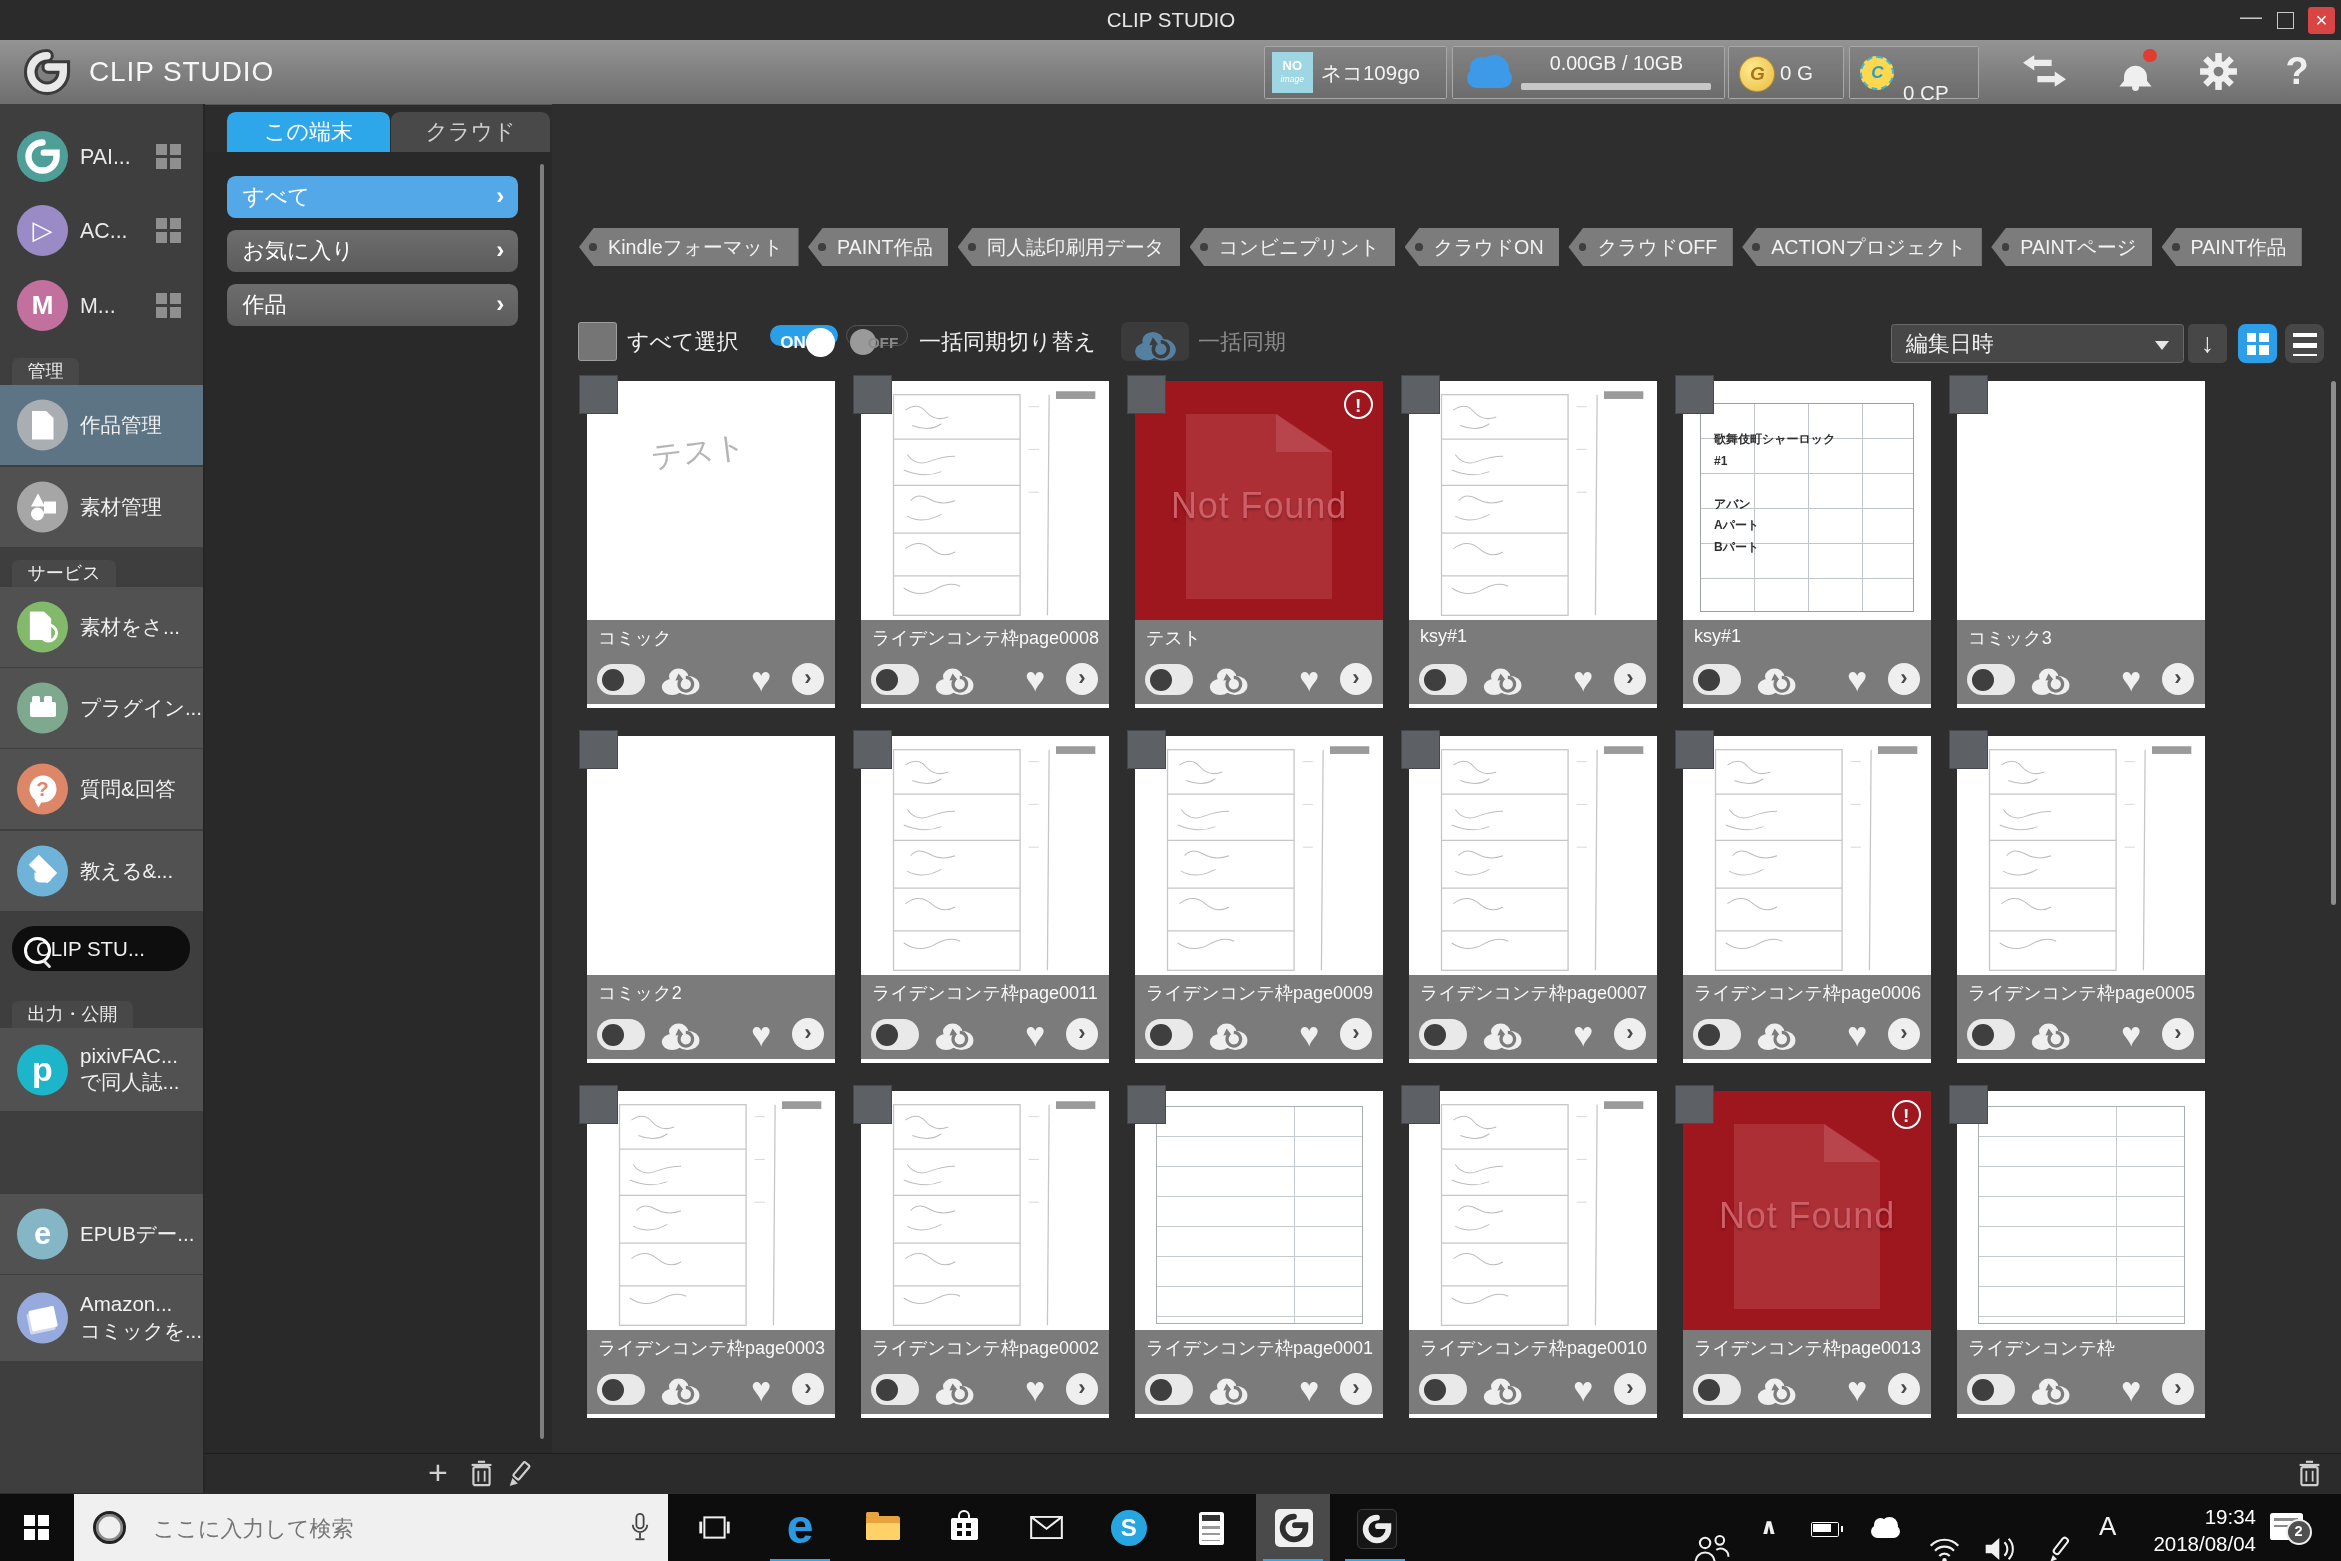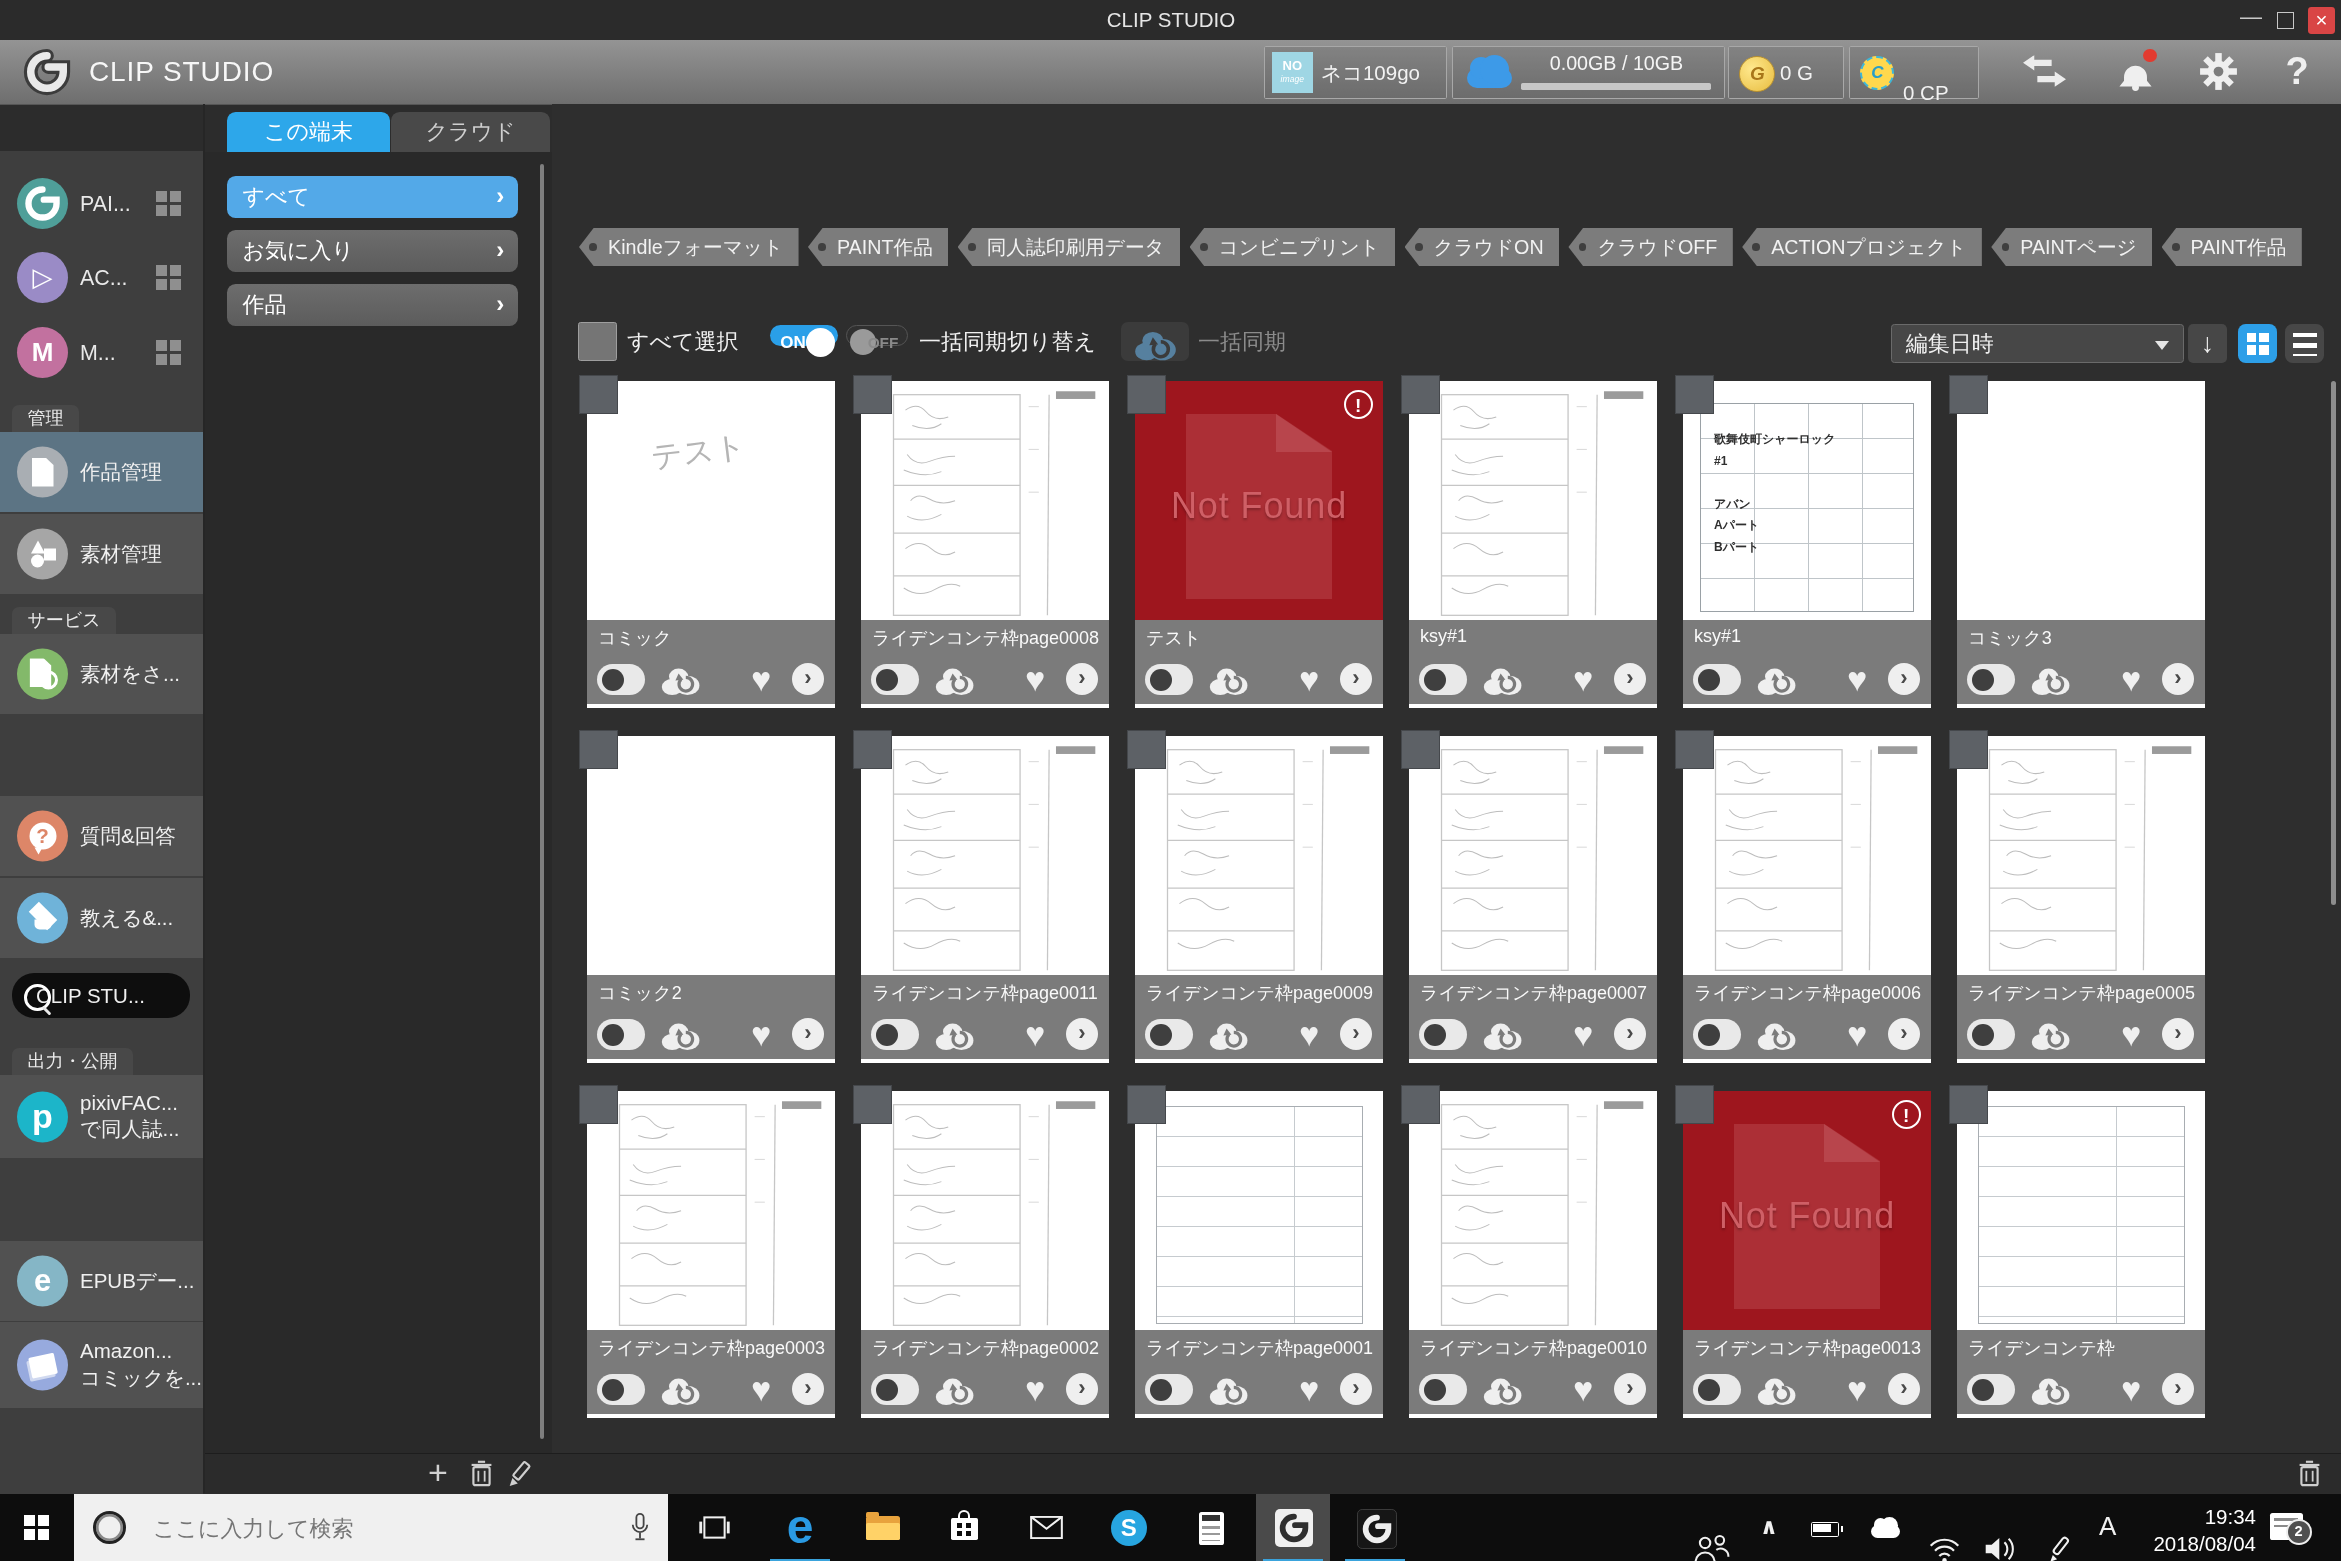--- a/index.html
+++ b/index.html
@@ -43,21 +43,21 @@
   .chip{left:10.3px;top:8.6px;width:34px;height:34px;border-radius:50%;background:#ffd84d;
         border:2.6px dashed #3fb7d8;box-sizing:border-box;color:#2a9ec7;font-weight:bold;
         font-size:17px;text-align:center;line-height:29px;font-style:italic;}
   .tlabel{left:51px;top:0;height:51px;line-height:51px;color:#f2f2f2;font-size:20.5px;}
   .t-cp .tlabel{left:53px;margin-top:20px;}
   .hicon{top:12px;width:45px;height:39px;}
   .bell-dot{position:absolute;right:-1.7px;top:-3.4px;width:13.7px;height:13.7px;border-radius:50%;background:#e23b30;}
   .qmark{color:#efefef;font-size:38px;font-weight:bold;text-align:center;line-height:39px;}
 
   
-  .sidebar{left:0;top:104px;width:203px;height:1389px;background:#3e3e3e;margin-top:47px;}
+  .sidebar{left:0;top:104px;width:203px;height:1389px;background:#3e3e3e;}
   .sbsep{left:203px;top:104px;width:1.7px;height:1389px;background:#262626;}
   .approw{left:0;width:203px;height:64px;}
   .appcirc{left:17px;top:6px;width:51px;height:51px;border-radius:50%;}
   .applbl{left:80px;top:0;height:64px;line-height:64px;color:#eaeaea;font-size:21.4px;}
   .gridicon{left:156px;top:19px;width:26px;height:26px;display:grid;grid-template:11px 11px/11px 11px;gap:3.4px;}
   .gridicon i{background:#8f8f8f;}
   .sbtab{left:12px;height:26.5px;background:#484848;border-radius:6.8px 6.8px 0 0;color:#ececec;
          font-size:18px;line-height:26.5px;padding:0 15.4px;}
   .sbrow{left:0;width:203px;background:#515151;}
   .sbrow .ic{position:absolute;left:17px;top:50%;transform:translateY(-50%);width:51px;height:51px;border-radius:50%;}
@@ -357,20 +357,26 @@
     </div>
 
     <div class="a sbtab" style="top:456px">サービス</div>
     <div class="a sbrow" style="top:483px;height:80px">
       <div class="ic" style="background-color: rgb(131, 185, 106);">
         <div class="ic-doc" style="transform:translate(-60%,-55%)"></div>
           <div class="ring"></div>
       </div>
       <div class="lbl">素材をさ...</div>
     </div>
+    <div class="a sbrow" style="top:564px;height:80px">
+      <div class="ic" style="background-color: rgb(127, 169, 143);">
+          <div class="brick"></div>
+        </div>
+      <div class="lbl">プラグイン...</div>
+    </div>
     <div class="a sbrow" style="top:645px;height:80px">
       <div class="ic" style="background-color: rgb(221, 134, 104);">
         <div class="qbub" style="color:#dd8668">?</div>
       </div>
       <div class="lbl">質問&amp;回答</div>
     </div>
     <div class="a sbrow" style="top:727px;height:80px">
       <div class="ic" style="background-color: rgb(111, 179, 217);">
         <div class="cap"></div>
           <div class="capbase"></div>

